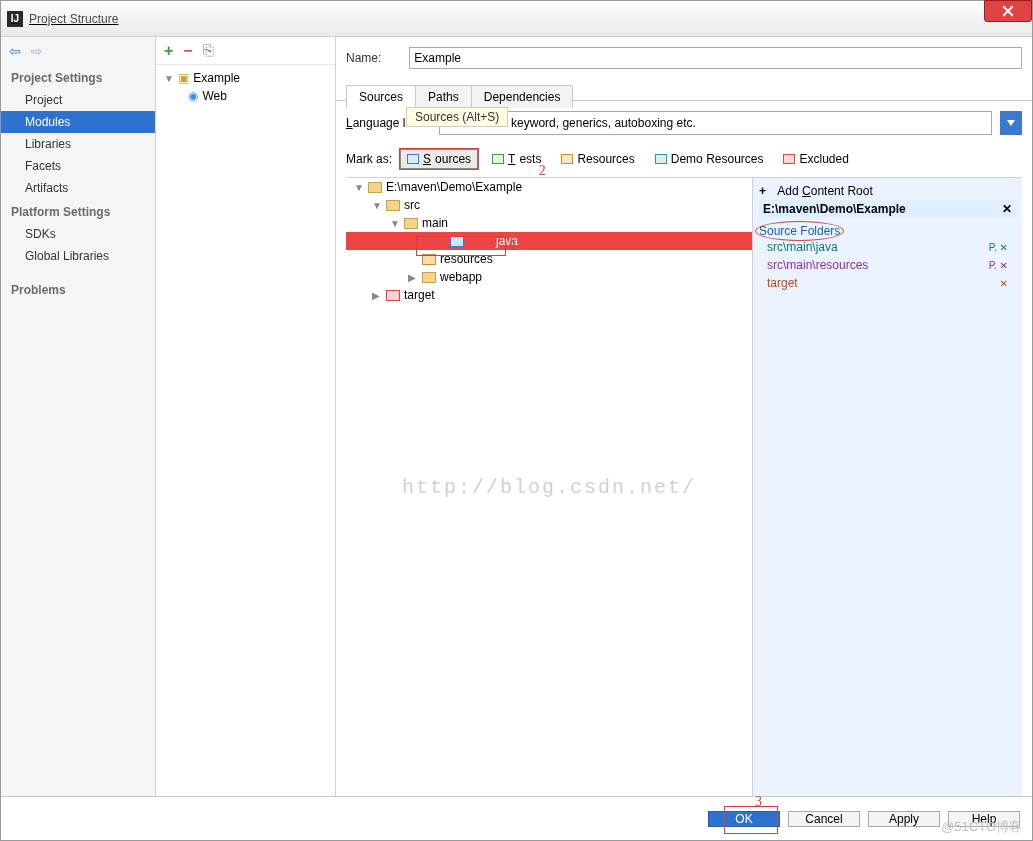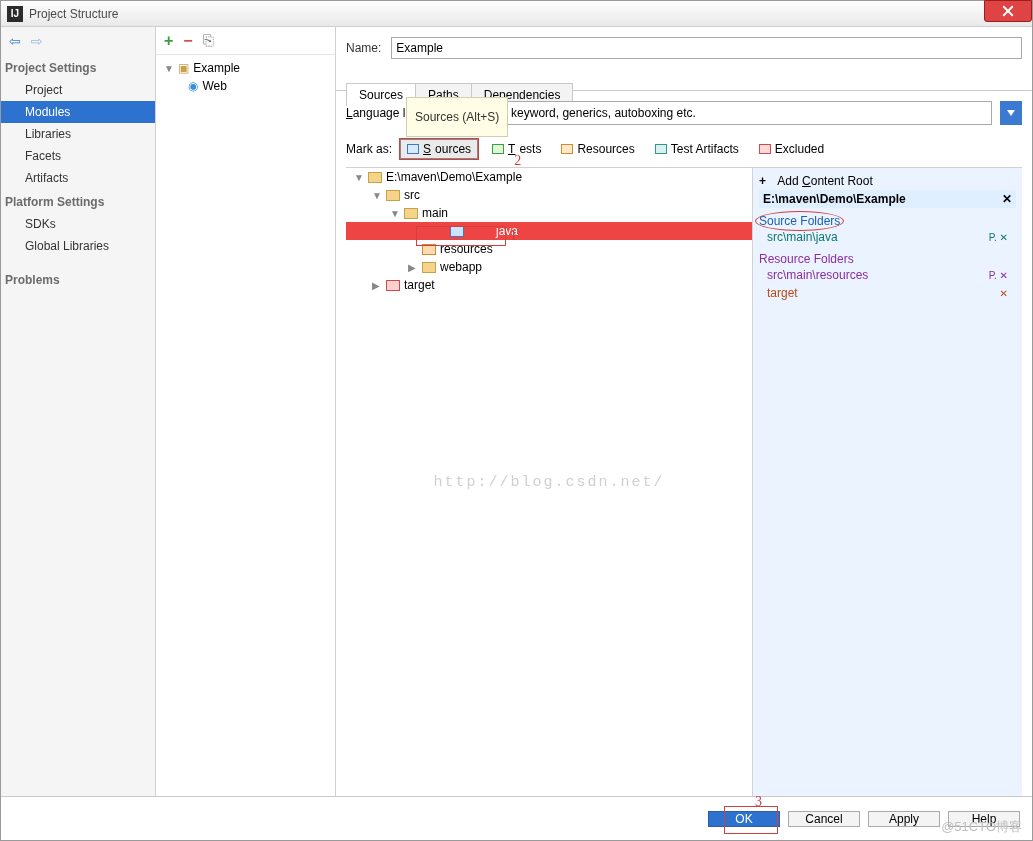--- a/index.html
+++ b/index.html
@@ -1,62 +1,62 @@
 <!DOCTYPE html>
 <html><head>
 <meta charset="utf-8">
 <style>
 * { box-sizing: border-box; font-family: "Segoe UI", Tahoma, sans-serif; font-size: 12px; }
 body { margin: 0; width: 1033px; height: 841px; background: #f0f0f0; overflow: hidden; }
 
 .dialog { width: 1033px; height: 841px; border: 1px solid #9a9a9a; background: #fff; display: flex; flex-direction: column; }
 
-.titlebar { height: 26px; background: linear-gradient(#fdfdfd,#e9e9e9); border-bottom: 1px solid #cfcfcf; display: flex; align-items: center; padding: 0 6px; position: relative; }
+.titlebar { height: 36px; background: linear-gradient(#fdfdfd,#e9e9e9); border-bottom: 1px solid #cfcfcf; display: flex; align-items: center; padding: 0 6px; position: relative; text-decoration: underline; }
 .titlebar .icon-box { width: 16px; height: 16px; background: #2b2b2b; color: #fff; display: flex; align-items: center; justify-content: center; font-weight: bold; font-size: 10px; margin-right: 6px; }
 .titlebar .title { color: #4a4a4a; }
 .win-close { position: absolute; right: 0; top: -1px; width: 48px; height: 22px; background: #e04343; border: 1px solid #9a2020; border-bottom-left-radius: 3px; border-bottom-right-radius: 3px; display: flex; align-items: center; justify-content: center; }
 .win-close svg { width: 12px; height: 12px; }
 
 .body { flex: 1; display: flex; min-height: 0; }
 
 .left-pane { width: 155px; border-right: 1px solid #d1d1d1; background: #f5f5f5; display: flex; flex-direction: column; }
 .left-toolbar { height: 28px; display: flex; align-items: center; gap: 10px; padding: 0 8px; }
 .arrow { color: #3a7ac8; font-size: 14px; }
 .left-content { flex: 1; overflow: auto; }
-.section-header { color: #6b6b6b; font-weight: bold; padding: 6px 8px 4px 4px; }
+.section-header { color: #6b6b6b; font-weight: bold; padding: 6px 8px 4px 10px; }
 .left-item { padding: 4px 8px 4px 24px; color: #333; cursor: default; }
 .left-item.selected { background: #2e72d0; color: #fff; }
 
 .mid-pane { width: 180px; border-right: 1px solid #d1d1d1; background: #fff; display: flex; flex-direction: column; }
 .mid-toolbar { height: 28px; display: flex; align-items: center; gap: 10px; padding: 0 8px; border-bottom: 1px solid #e6e6e6; }
 .plus { color: #3a9e3a; font-weight: bold; font-size: 16px; }
 .minus { color: #d05050; font-weight: bold; font-size: 16px; }
 .copy-icon { color: #7a7a7a; font-size: 14px; }
 .mid-tree { flex: 1; padding: 4px 4px; }
 .mid-row { display: flex; align-items: center; gap: 4px; padding: 2px 4px; }
 .mid-row.indent { padding-left: 28px; }
 .tri { color: #888; font-size: 10px; width: 10px; }
 .folder-ic { color: #c7a24a; }
 .web-ic { color: #3a8fd9; }
 
 .main-pane { flex: 1; display: flex; flex-direction: column; min-width: 0; }
-.form-row { display: flex; align-items: center; padding: 10px 10px 8px 10px; gap: 10px; }
+.form-row { display: flex; align-items: center; padding: 10px 10px 8px 10px; gap: 28px; }
 .form-row label { color: #333; }
 .form-row input { flex: 1; height: 22px; border: 1px solid #a9a9a9; padding: 0 4px; }
 
 .tabs-row { padding: 0 10px; border-bottom: 1px solid #c9c9c9; display: flex; gap: 0; }
-.tab { border: 1px solid #c9c9c9; border-bottom: none; padding: 4px 12px; background: #f3f3f3; margin-right: -1px; position: relative; top: 16px; text-align: center; }
+.tab { border: 1px solid #c9c9c9; border-bottom: none; padding: 4px 12px; background: #f3f3f3; margin-right: -1px; position: relative; top: 8px; text-align: center; }
 .tab.active { background: #fff; }
 
 .sources-area { flex: 1; padding: 10px 0 0 10px; display: flex; flex-direction: column; min-height: 0; }
 .ll-row { display: flex; align-items: center; gap: 8px; padding: 0 10px 10px 0; position: relative; }
 .ll-row .select-box { flex: 1; height: 24px; border: 1px solid #a9a9a9; display: flex; align-items: center; padding: 0 6px; background: #fff; }
 .dd-btn { width: 22px; height: 24px; background: #3b7ad0; display: flex; align-items: center; justify-content: center; }
 .dd-btn svg { width: 8px; height: 6px; }
-.tooltip-s { position: absolute; left: 60px; top: -4px; background: #fffde6; border: 1px solid #d0d0b0; padding: 12px 8px; z-index: 5; color: #333; }
+.tooltip-s { position: absolute; left: 60px; top: -4px; background: #fffde6; border: 1px solid #d0d0b0; padding: 2px 8px; z-index: 5; color: #333; }
 
 .mark-row { display: flex; align-items: center; gap: 8px; padding: 4px 10px 8px 0; }
 .mark-btn { display: inline-flex; align-items: center; gap: 4px; padding: 2px 6px; }
 .mark-btn.active { border: 1px solid #888; background: #eaeaea; outline: 1px solid #d04040; }
 .mf { width: 12px; height: 10px; display: inline-block; border: 1px solid; }
 .mf.blue { background: #d9eaff; border-color: #3a7ac8; }
 .mf.green { background: #e0f5d9; border-color: #3a9e3a; }
 .mf.orange { background: #ffe7c7; border-color: #d08a2a; }
 .mf.teal { background: #d9f0ee; border-color: #2a9a8a; }
 .mf.red { background: #ffd9d9; border-color: #d04a4a; }
@@ -69,21 +69,21 @@
 .tree-row { display: flex; align-items: center; gap: 4px; padding: 2px 4px; }
 .tree-row.sel { background: #ef4444; color: #fff; gap: 32px; }
 .tw0 { padding-left: 8px; } .tw1 { padding-left: 26px; } .tw2 { padding-left: 44px; } .tw3 { padding-left: 62px; }
 .fld { width: 14px; height: 11px; background: #f5d48a; border: 1px solid #c7a24a; display: inline-block; }
 .fld.blue { background: #cde4ff; border-color: #3a7ac8; }
 .fld.orange { background: #ffd9b0; border-color: #d08a2a; }
 .fld.redf { background: #ffd0d0; border-color: #d04a4a; }
 .red-box { position: absolute; border: 1px solid #d04040; }
 .ann-num { position: absolute; color: #d04040; font-size: 14px; font-family: serif; }
 
-.wm { position: absolute; left: 50%; top: 50%; transform: translate(-50%,-50%); color: #d0d0d0; font-family: "Courier New", monospace; font-size: 15px; letter-spacing: 2px; pointer-events: none; }
+.wm { position: absolute; left: 50%; top: 50%; transform: translate(-50%,-50%); color: #d0d0d0; font-family: "Courier New", monospace; font-size: 20px; letter-spacing: 2px; pointer-events: none; }
 
 .cr-top { display: flex; align-items: center; gap: 4px; padding: 2px 0; }
 .cr-root { font-weight: bold; background: #dfefff; padding: 2px 4px; display: flex; justify-content: space-between; align-items: center; }
 .cr-h { font-weight: normal; padding: 6px 0 0 0; }
 .cr-h.src { color: #1a5fb4; } .cr-h.res { color: #8a2ea0; } .cr-h.exc { color: #b84a1a; }
 .cr-path { padding: 2px 8px; display: flex; justify-content: space-between; align-items: center; color: #333; }
 .cr-path.src span { color: #0f766e; } .cr-path.res span { color: #8a2ea0; } .cr-path.exc span { color: #b84a1a; }
 .cr-path .tiny { color: #888; font-size: 10px; }
 .ellip { position: relative; display: inline-block; }
 .ellip::after { content: ""; position: absolute; left: -4px; right: -4px; top: 50%; height: 18px; border: 1.5px solid #d04040; border-radius: 50%; transform: translateY(-50%); }
@@ -176,21 +176,21 @@
         <div class="mark-row">
           <span>Mark as:</span>
           <span class="mark-btn active"><span class="mf blue"></span><span class="underline-k">S</span>ources</span>
           <span class="mark-btn"><span class="mf green"></span><span class="underline-k">T</span>ests</span>
           <span class="mark-btn">
               <span class="mf orange"></span>
               <span>Resources</span>
             </span>
           <span class="mark-btn">
               <span class="mf teal"></span>
-              <span>Test Artifacts</span>
+              <span>Demo Resources</span>
             </span>
           <span class="mark-btn">
               <span class="mf red"></span>
               <span>Excluded</span>
             </span>
           <span class="ann-num" style="position:relative;left:-324px;top:12px">2</span>
         </div>
 
         <div class="content-split">
           <div class="tree-col">
@@ -239,21 +239,20 @@
             <div class="cr-top"><span style="font-weight:bold">+</span>&nbsp;<span>Add <span class="underline-k">C</span>ontent Root</span></div>
             <div class="cr-root">
                 <span>E:\maven\Demo\Example</span>
                 <span class="tiny">✕</span>
               </div>
             <div class="cr-h src"><span class="ellip">Source Folders</span></div>
             <div class="cr-path src">
                 <span>src\main\java</span>
                 <span class="tiny">P. ✕</span>
               </div>
-            <div class="cr-h res">Resource Folders</div>
             <div class="cr-path res">
                 <span>src\main\resources</span>
                 <span class="tiny">P. ✕</span>
               </div>
             <div class="cr-path exc">
                 <span>target</span>
                 <span class="tiny">✕</span>
               </div>
           </div>
         </div>

